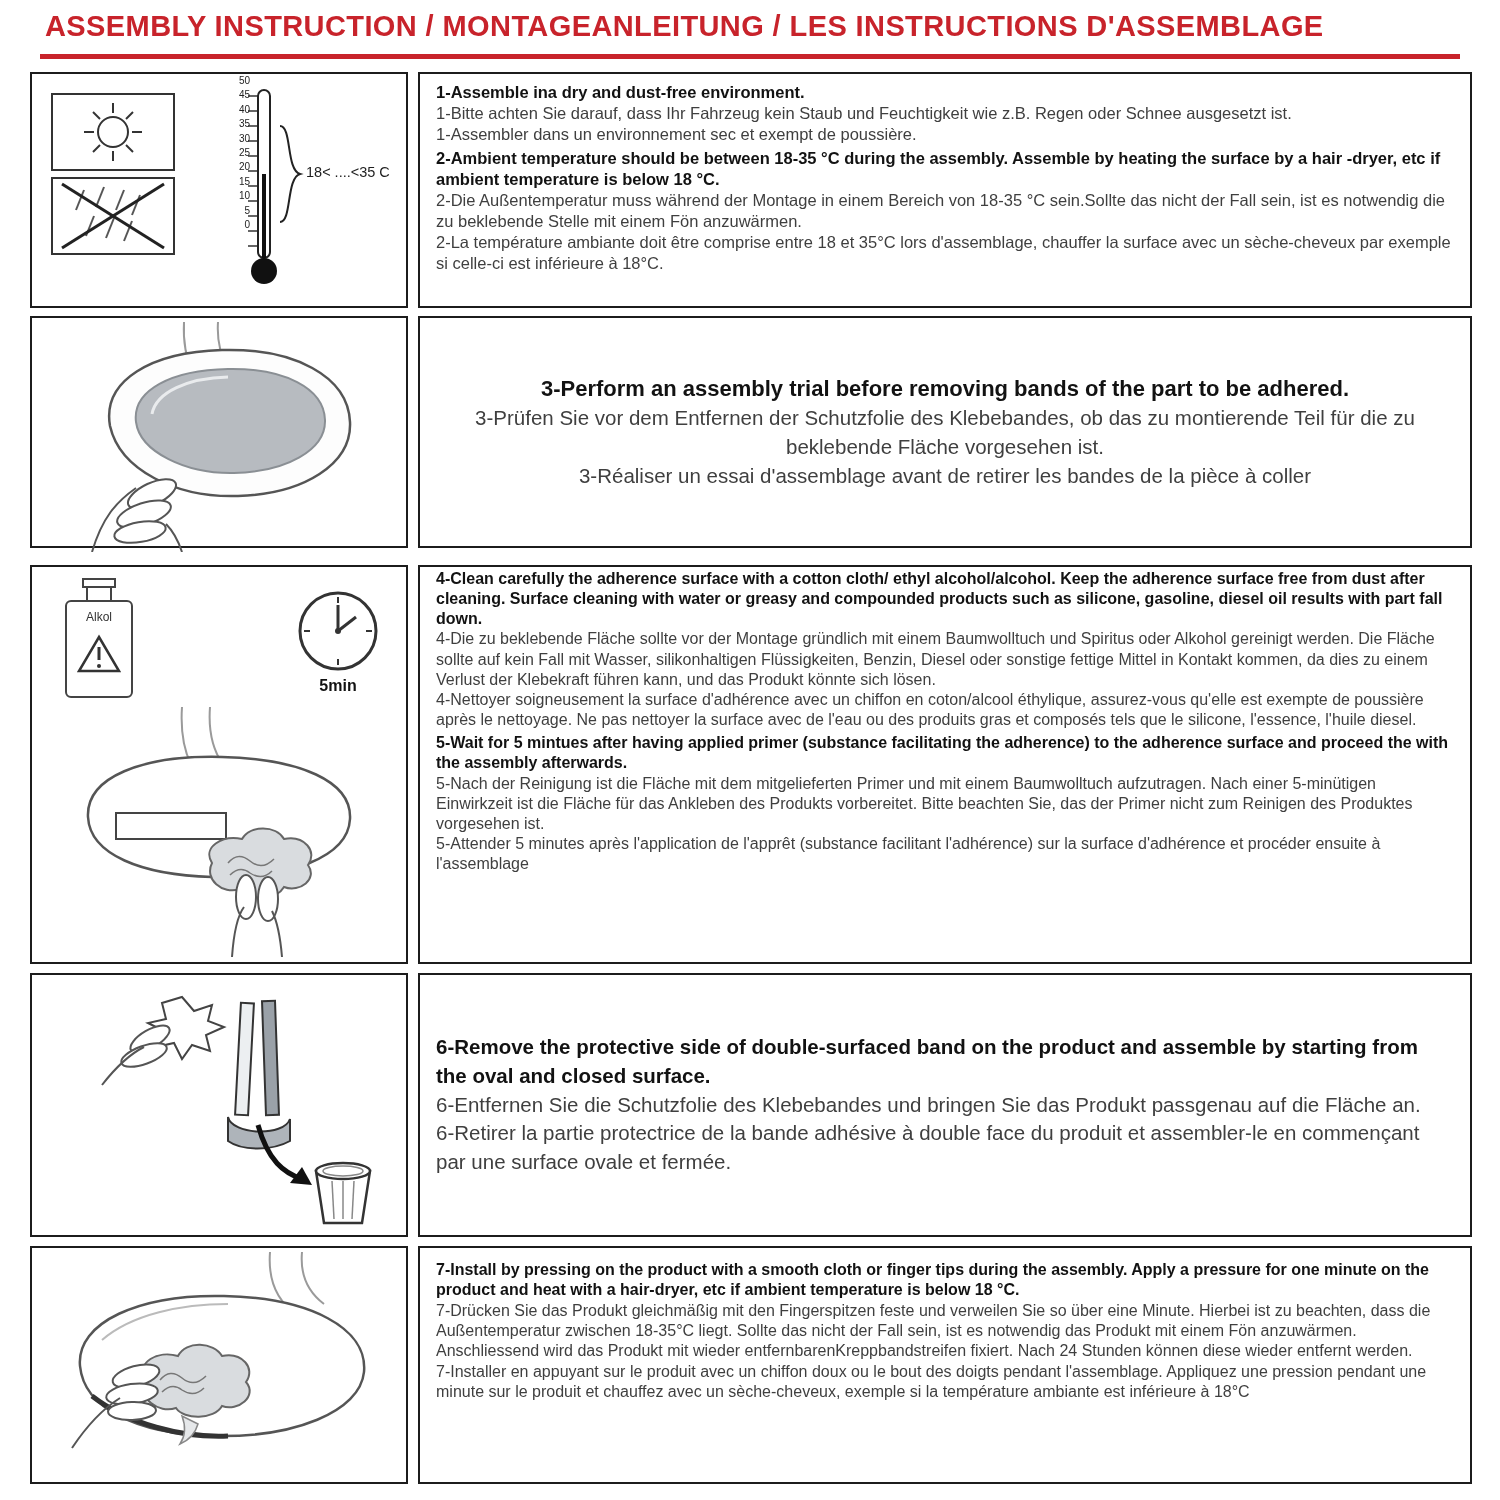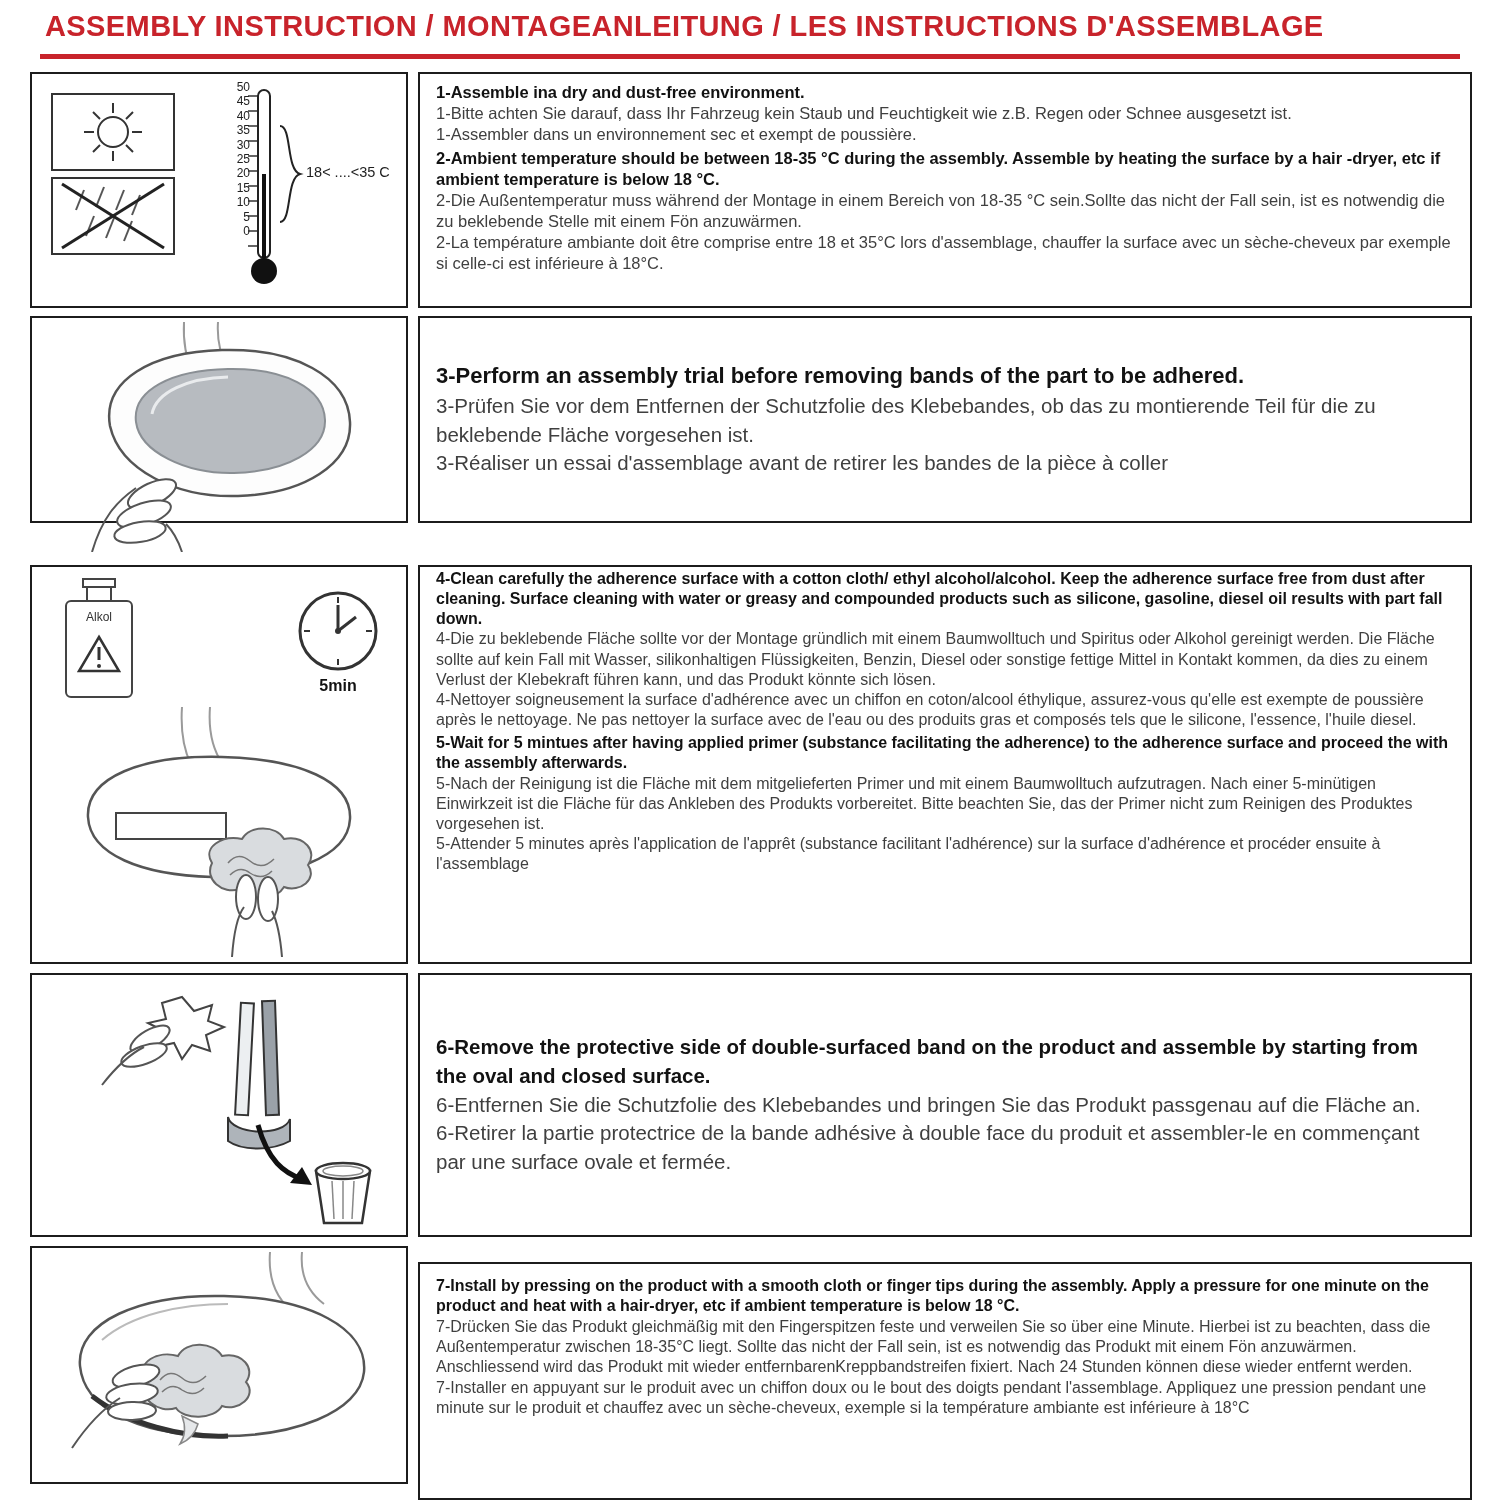--- a/index.html
+++ b/index.html
@@ -5,41 +5,41 @@
   html,body{margin:0;padding:0;background:#ffffff;}
   body{width:1500px;height:1500px;position:relative;font-family:"Liberation Sans",sans-serif;overflow:hidden;}
   .page{position:absolute;inset:0;background:#fff;}
 
   .title{position:absolute;left:45px;top:10px;margin:0;font-size:29px;font-weight:bold;color:#c8232b;letter-spacing:.4px;white-space:nowrap;}
   .title-rule{position:absolute;left:40px;top:54px;width:1420px;height:5px;background:#c8232b;}
 
   .illus{position:absolute;left:30px;width:378px;border:2px solid #1c1c1c;background:#fff;box-sizing:border-box;}
   .textbox{position:absolute;left:418px;width:1054px;border:2px solid #1c1c1c;background:#fff;box-sizing:border-box;padding:2px 16px;display:flex;flex-direction:column;}
   .r1{top:72px;height:236px;}
-  .r2{top:316px;height:207px;}
+  .r2{top:316px;height:232px;text-align:center;}
   .r3{top:565px;height:399px;}
   .r4{top:973px;height:264px;}
   .r5{top:1246px;height:238px;}
 
   .p{margin:0;color:#3f3f3f;}
   .p.bold{font-weight:bold;color:#121212;}
   .grp-gap{margin-top:3px;}
 
   .s1 .p{font-size:16.5px;line-height:1.27;}
   .s1{padding-top:8px;}
   .s2{justify-content:center;}
   .s2 .p{font-size:20.5px;line-height:1.4;}
   .s2 .p.bold{font-size:22px;}
   .s3 .p{font-size:16px;line-height:1.26;}
   .s4{justify-content:center;}
   .s4 .p{font-size:20.5px;line-height:1.4;}
   .s5 .p{font-size:16px;line-height:1.27;}
-  .s5{padding-top:12px;margin-top:16px;}
-
-  .thermo-scale{position:absolute;left:190px;top:6px;width:28px;font-size:12px;line-height:14.4px;text-align:right;color:#222;white-space:pre-line;}
+  .s5{padding-top:12px;}
+
+  .thermo-scale{position:absolute;left:190px;top:0;width:28px;font-size:10px;line-height:14.4px;text-align:right;color:#222;white-space:pre-line;}
   .temp-label{position:absolute;left:274px;top:90px;font-size:14.5px;color:#1e1e1e;white-space:nowrap;}
 
   .logo{position:absolute;right:28px;top:1390px;font-size:86px;font-weight:bold;letter-spacing:-3px;line-height:1;}
   .logo .red{color:#e2201c;}
   .logo .dark{color:#4d4d4f;}
 
   svg{display:block;}
 </style>
 </head>
 <body>

